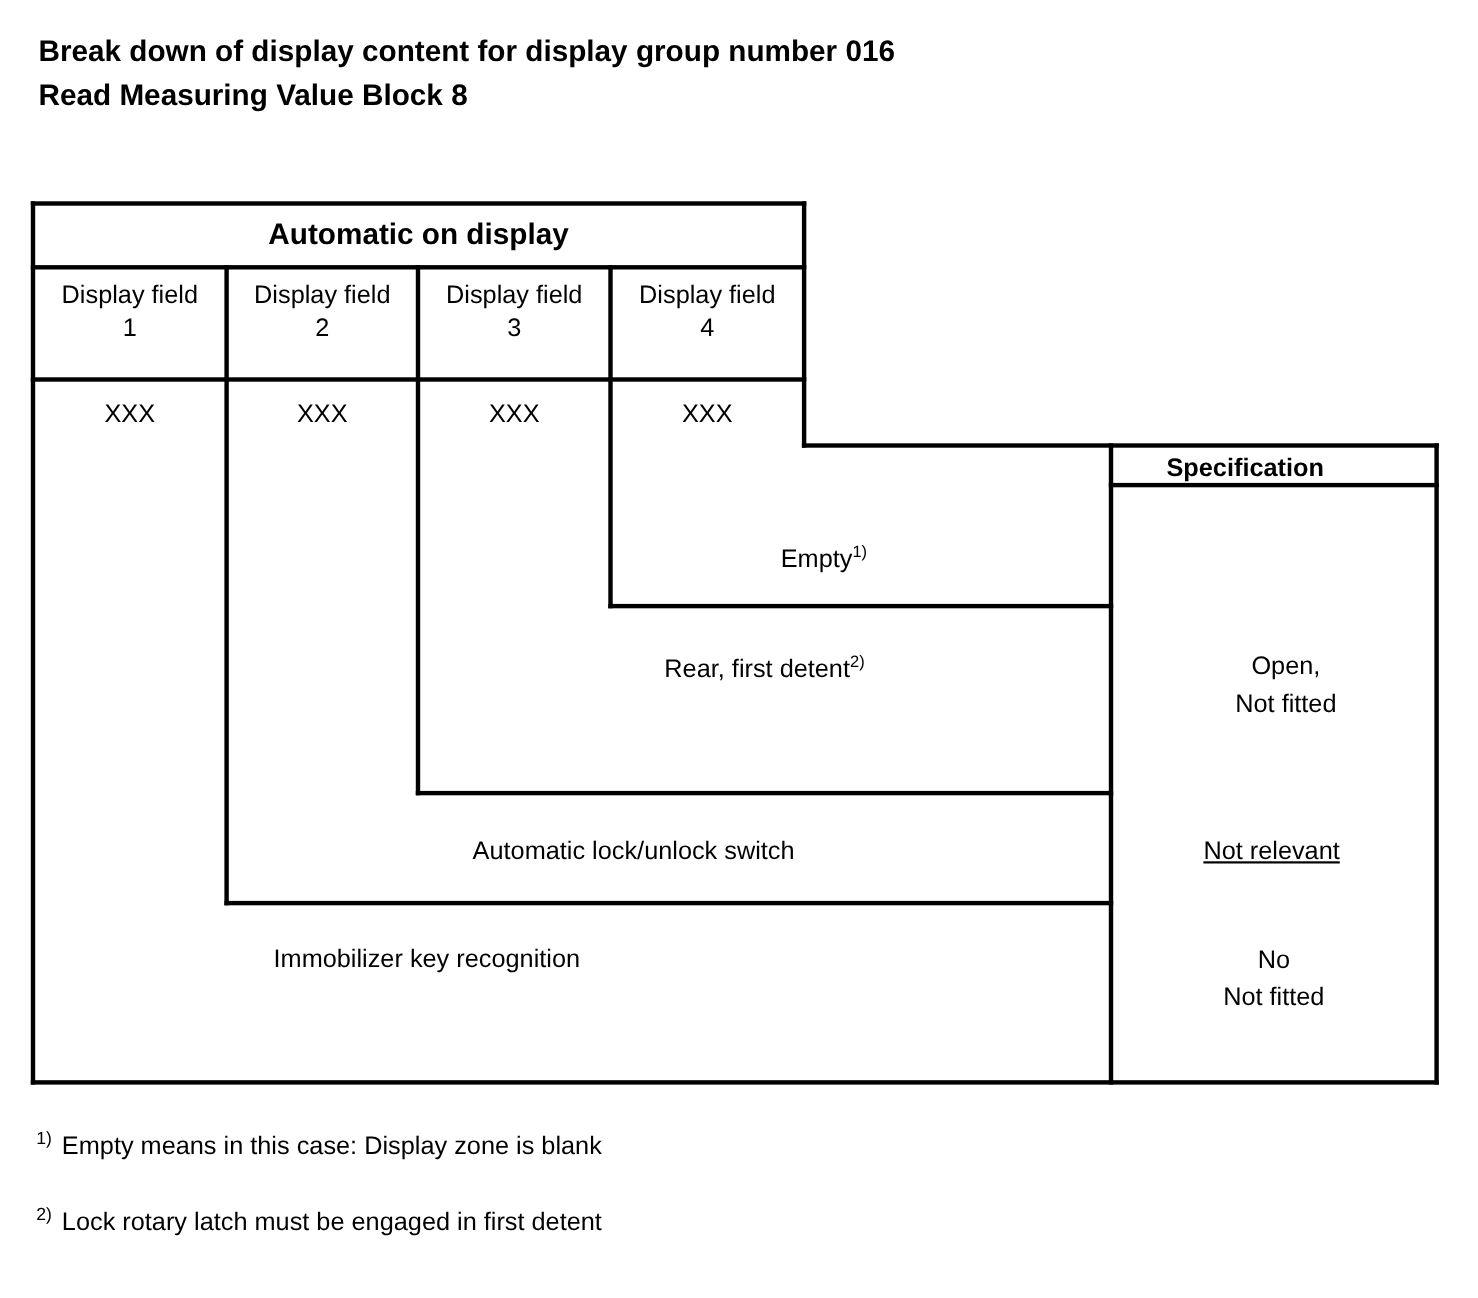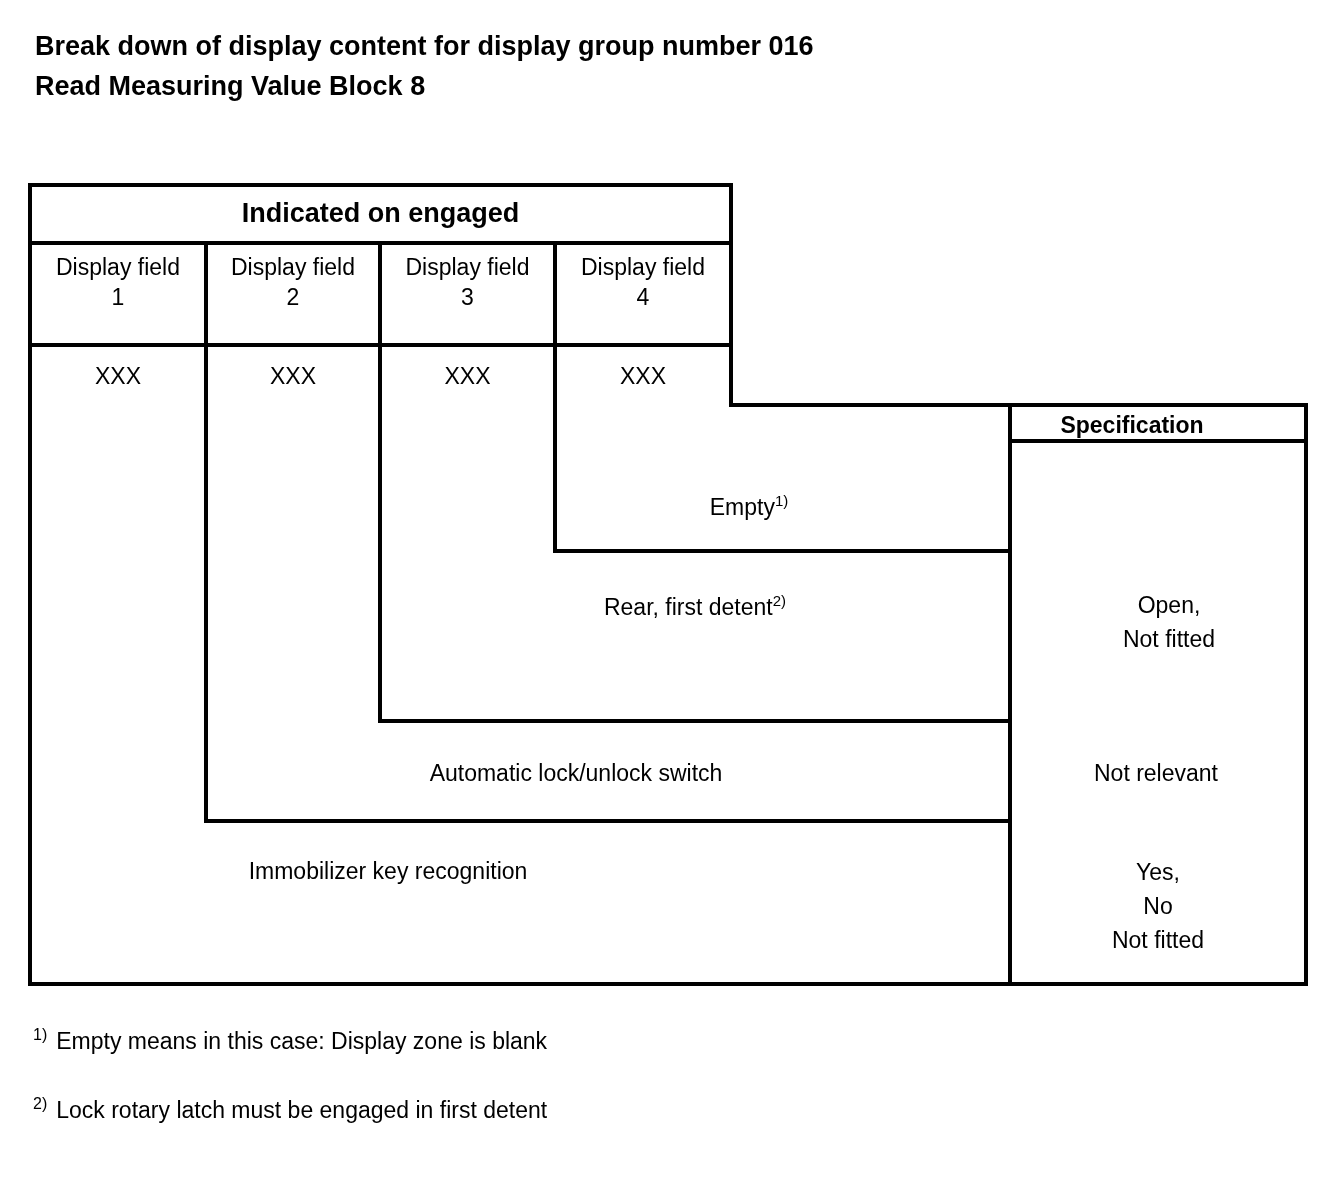--- a/index.html
+++ b/index.html
@@ -82,21 +82,21 @@
   <div class="line" style="left:28px;  top:982px; width:1280px; height:4px;"></div>
 
   <div class="line" style="left:28px;  top:183px; width:4px; height:803px;"></div>
   <div class="line" style="left:204px; top:241px; width:4px; height:582px;"></div>
   <div class="line" style="left:378px; top:241px; width:4px; height:482px;"></div>
   <div class="line" style="left:553px; top:241px; width:4px; height:312px;"></div>
   <div class="line" style="left:729px; top:183px; width:4px; height:224px;"></div>
   <div class="line" style="left:1008px;top:403px; width:4px; height:583px;"></div>
   <div class="line" style="left:1304px;top:403px; width:4px; height:583px;"></div>
 
-  <div class="txt table-header" style="left:32px;top:198px;width:697px;">Indicated on engaged</div>
+  <div class="txt table-header" style="left:32px;top:198px;width:697px;">Automatic on display</div>
 
   <div class="txt" style="left:32px;top:252px;width:172px;">
     <div>Display field</div>
     <div>1</div>
   </div>
   <div class="txt" style="left:208px;top:252px;width:170px;">
     <div>Display field</div>
     <div>2</div>
   </div>
   <div class="txt" style="left:382px;top:252px;width:171px;">
@@ -126,25 +126,24 @@
   </div>
   <div class="txt" style="left:32px;top:856px;width:712px;">
     <span>Immobilizer key recognition</span>
   </div>
 
   <div class="txt" style="left:1012px;top:460px;width:292px;"></div>
   <div class="txt spec-lines" style="left:1012px;top:588px;width:292px;margin-left:11px;">
     <div>Open,</div>
     <div>Not fitted</div>
   </div>
-  <div class="txt" style="left:1012px;top:758px;width:288px;">
+  <div class="txt" style="left:1012px;top:758px;width:288px;text-decoration:underline;">
     <div>Not relevant</div>
   </div>
   <div class="txt spec-lines" style="left:1012px;top:855px;width:292px;">
-    <div>Yes,</div>
     <div>No</div>
     <div>Not fitted</div>
   </div>
 
   <div class="footnote" style="left:33px;top:1028px;">
     <sup>1)</sup><span>Empty means in this case: Display zone is blank</span>
   </div>
   <div class="footnote" style="left:33px;top:1097px;">
     <sup>2)</sup><span>Lock rotary latch must be engaged in first detent</span>
   </div>

